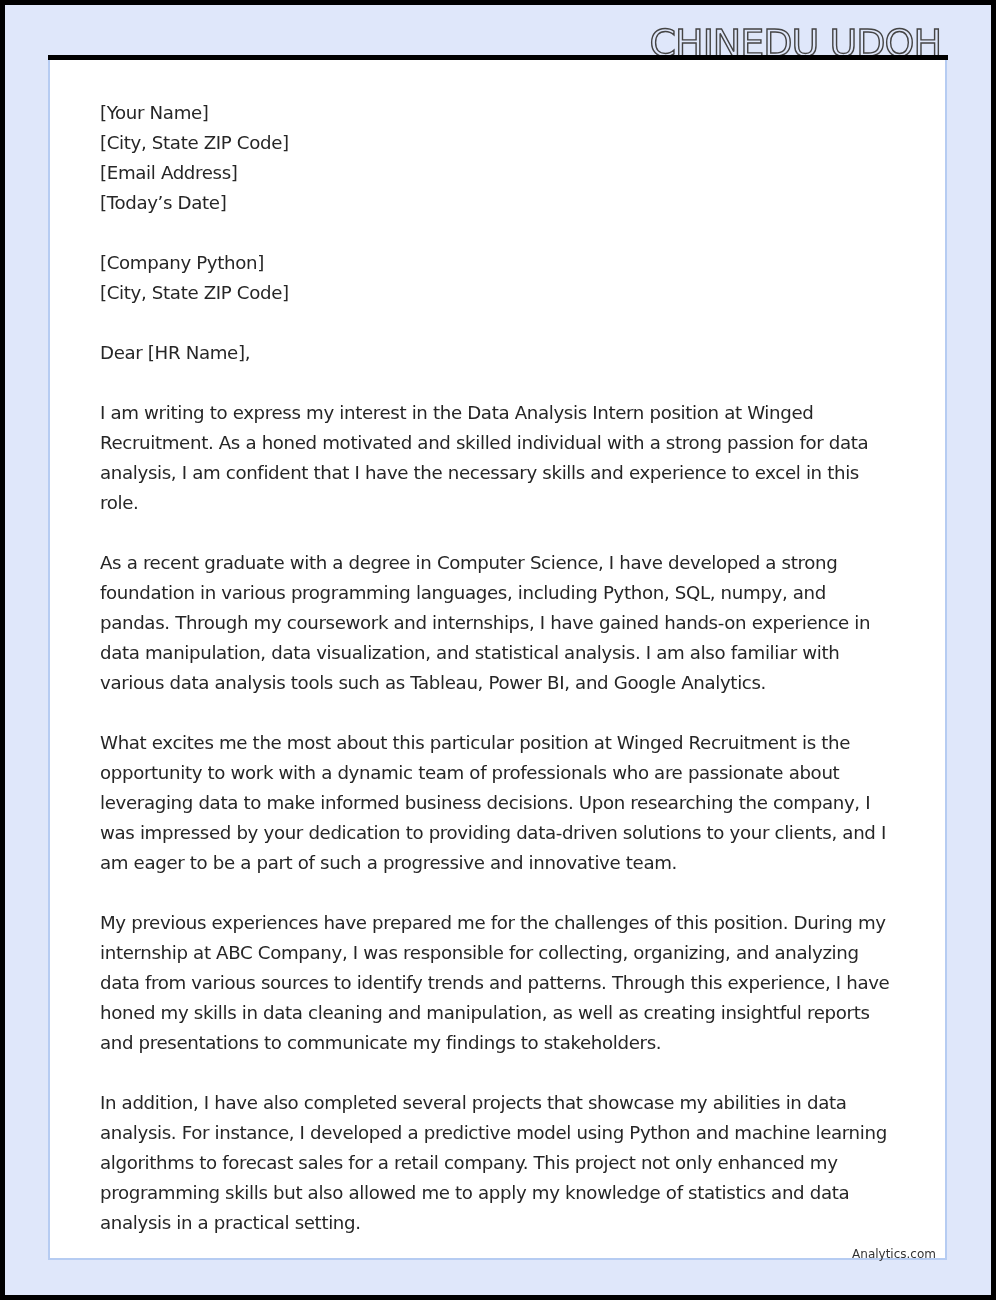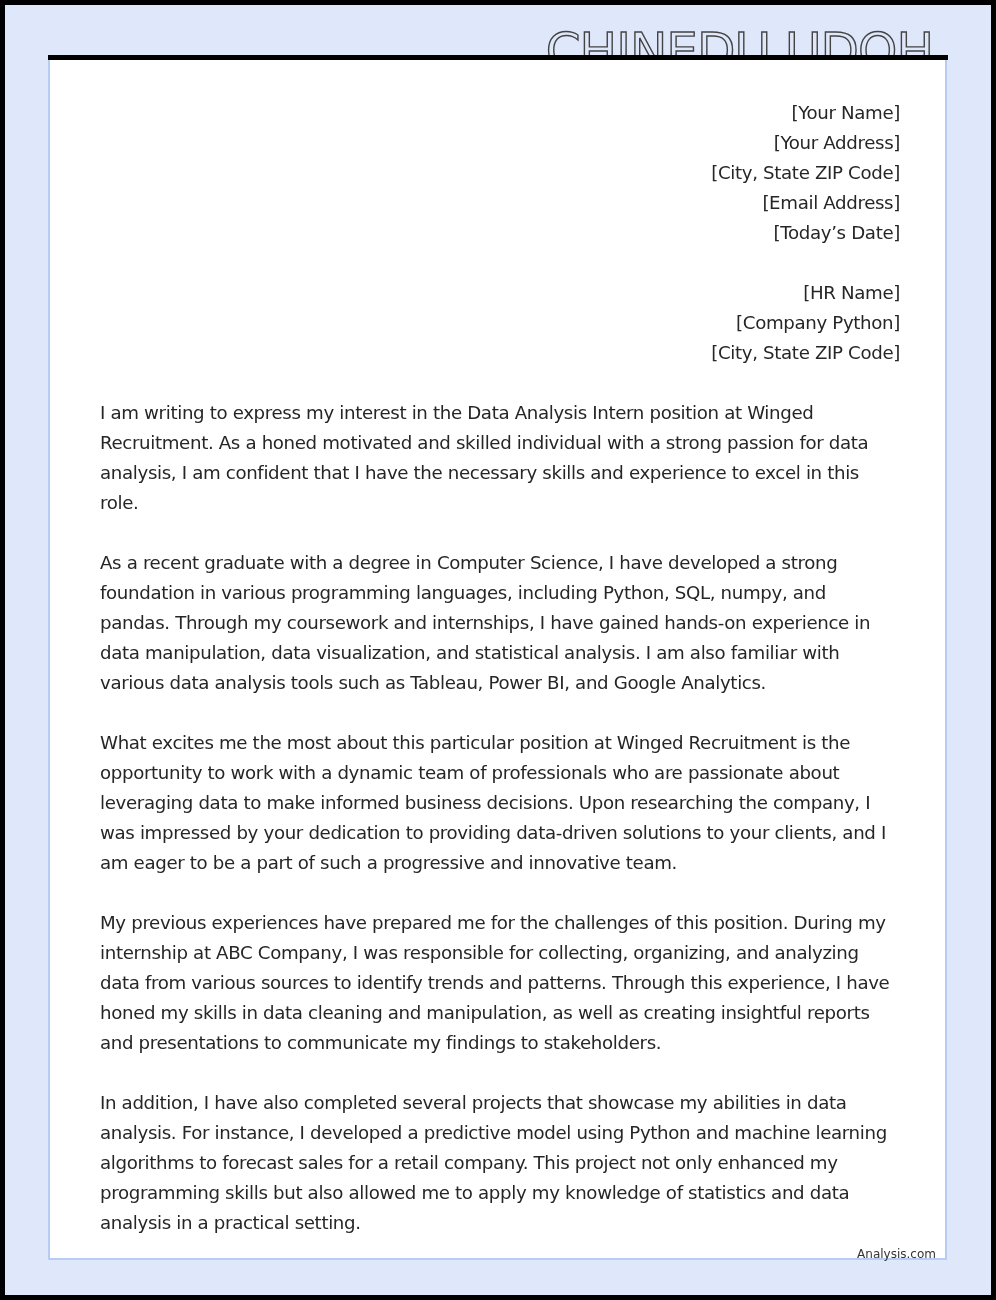--- a/index.html
+++ b/index.html
@@ -10,73 +10,72 @@
     font-family: "DejaVu Sans", sans-serif;
   }
   .frame {
     position: absolute; left: 5px; top: 5px; width: 986px; height: 1290px;
     background: #dfe7fa;
     overflow: hidden;
   }
   .name-title {
     position: absolute; right: 46px; top: 12px;
     font-family: "DejaVu Sans", sans-serif;
-    font-size: 50px; letter-spacing: -1px;
+    font-size: 38px; letter-spacing: -1px;
     color: #dfe7fa;
     -webkit-text-stroke: 1.4px #444;
     line-height: 44px;
-    margin: 12px; font-weight: normal;
+    margin: 4px; font-weight: normal;
   }
   .paper {
     position: absolute; left: 43px; top: 50px; width: 895px; height: 1203px;
     background: #fff;
     border-left: 2px solid #b6ccf2;
     border-right: 2px solid #b6ccf2;
     border-bottom: 2px solid #b6ccf2;
   }
   .top-bar {
     position: absolute; left: 43px; top: 50px; width: 900px; height: 5px;
     background: #000;
   }
   .letter {
     position: absolute; left: 95px; top: 93px; width: 800px;
     font-family: "DejaVu Sans", sans-serif;
     font-size: 18.2px; line-height: 30px; color: #262626;
     letter-spacing: -0.35px;
   }
   .letter p { margin: 0 0 30px 0; }
-  .letter .line { display: block; text-align: right; }
+  .letter .line { display: block; }
   .watermark {
     position: absolute; right: 55px; top: 1242px;
     font-family: "DejaVu Sans", sans-serif;
     font-size: 12px; color: #333; line-height: 14px;
   }
 </style>
 </head>
 <body>
 
 <div class="frame">
   <h1 class="name-title">CHINEDU UDOH</h1>
   <div class="paper"></div>
   <div class="top-bar"></div>
 
   <div class="letter">
     <p>
       <span class="line">[Your Name]</span>
-      <span class="line">[Your Address]</span>
       <span class="line">[City, State ZIP Code]</span>
       <span class="line">[Email Address]</span>
       <span class="line">[Today’s Date]</span>
     </p>
     <p>
-      <span class="line">[HR Name]</span>
       <span class="line">[Company Python]</span>
       <span class="line">[City, State ZIP Code]</span>
     </p>
+    <p>Dear [HR Name],</p>
     <p>I am writing to express my interest in the Data Analysis Intern position at Winged Recruitment. As a honed motivated and skilled individual with a strong passion for data analysis, I am confident that I have the necessary skills and experience to excel in this role.</p>
     <p>As a recent graduate with a degree in Computer Science, I have developed a strong foundation in various programming languages, including Python, SQL, numpy, and pandas. Through my coursework and internships, I have gained hands-on experience in data manipulation, data visualization, and statistical analysis. I am also familiar with various data analysis tools such as Tableau, Power BI, and Google Analytics.</p>
     <p>What excites me the most about this particular position at Winged Recruitment is the opportunity to work with a dynamic team of professionals who are passionate about leveraging data to make informed business decisions. Upon researching the company, I was impressed by your dedication to providing data-driven solutions to your clients, and I am eager to be a part of such a progressive and innovative team.</p>
     <p>My previous experiences have prepared me for the challenges of this position. During my internship at ABC Company, I was responsible for collecting, organizing, and analyzing data from various sources to identify trends and patterns. Through this experience, I have honed my skills in data cleaning and manipulation, as well as creating insightful reports and presentations to communicate my findings to stakeholders.</p>
     <p>In addition, I have also completed several projects that showcase my abilities in data analysis. For instance, I developed a predictive model using Python and machine learning algorithms to forecast sales for a retail company. This project not only enhanced my programming skills but also allowed me to apply my knowledge of statistics and data analysis in a practical setting.</p>
   </div>
 
-  <div class="watermark">Analysis.com</div>
+  <div class="watermark">Analytics.com</div>
 </div>
 
 </body></html>

